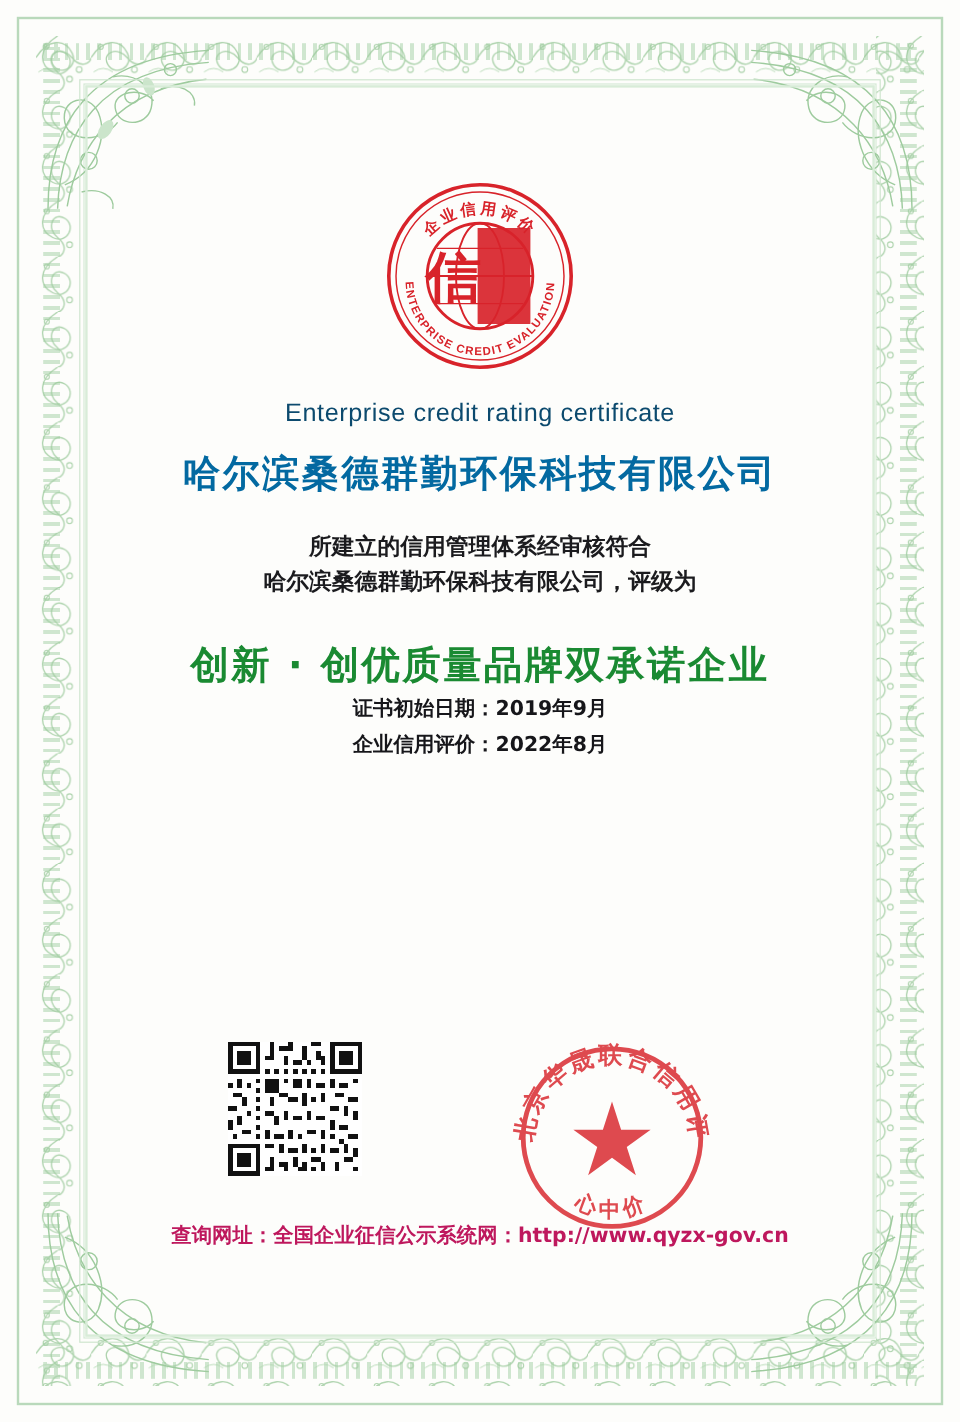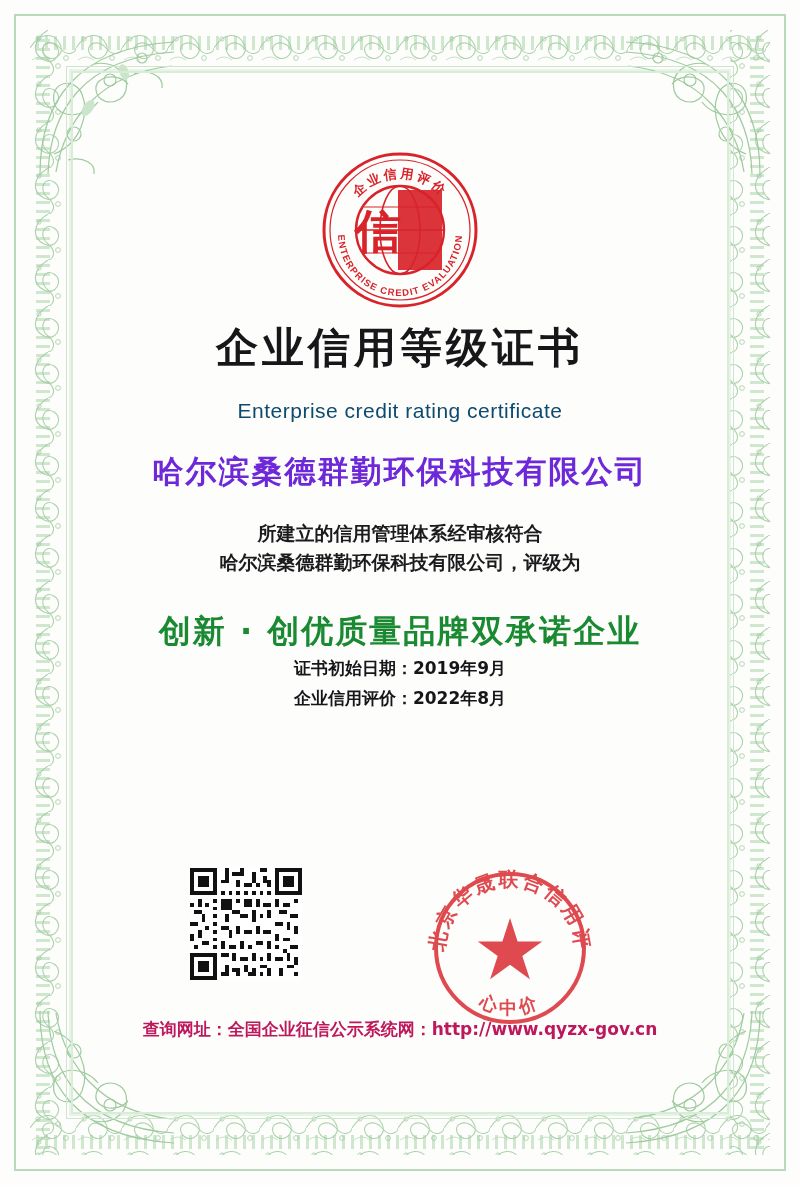--- a/index.html
+++ b/index.html
@@ -103,22 +103,22 @@
     font-size: 21px;
     color: #0c4a6e;
     margin-top: 23px;
     letter-spacing: .5px;
   }
   .company {
     font-family: "DejaVu Sans", sans-serif;
     font-size: 31px;
     font-weight: bold;
     letter-spacing: 2px;
-    color: #6d28d9;
-    margin-top: 28px;
+    color: #0369a1;
+    margin-top: 17px;
   }
 
   .body-cn {
     font-family: Liberation Sans, sans-serif;
     font-size: 19px;
     font-weight: bold;
     color: #1b1b1e;
     margin-top: 26px;
     line-height: 1.55;
   }
@@ -340,21 +340,20 @@
         <text x="58" y="97" font-family="DejaVu Sans, sans-serif" font-size="46" font-weight="bold" fill="#d8232a" text-anchor="middle">信</text>
         <text font-family="DejaVu Sans, sans-serif" font-size="13" font-weight="bold" fill="#d8232a" letter-spacing="3">
           <textPath href="#arcTop" startOffset="50%" text-anchor="middle">企业信用评价</textPath>
         </text>
         <text font-family="Liberation Sans, sans-serif" font-size="9.5" font-weight="bold" fill="#d8232a" letter-spacing="1.1">
           <textPath href="#arcBottom" startOffset="50%" text-anchor="middle">ENTERPRISE CREDIT EVALUATION</textPath>
         </text>
       </svg>
     </div>
 
-    <div class="title-cn">企业信用等级证书</div>
     <div class="title-en">Enterprise credit rating certificate</div>
 
     <div class="company">哈尔滨桑德群勤环保科技有限公司</div>
 
     <div class="body-cn">
       <div>所建立的信用管理体系经审核符合</div>
       <div>哈尔滨桑德群勤环保科技有限公司，评级为</div>
     </div>
 
 

